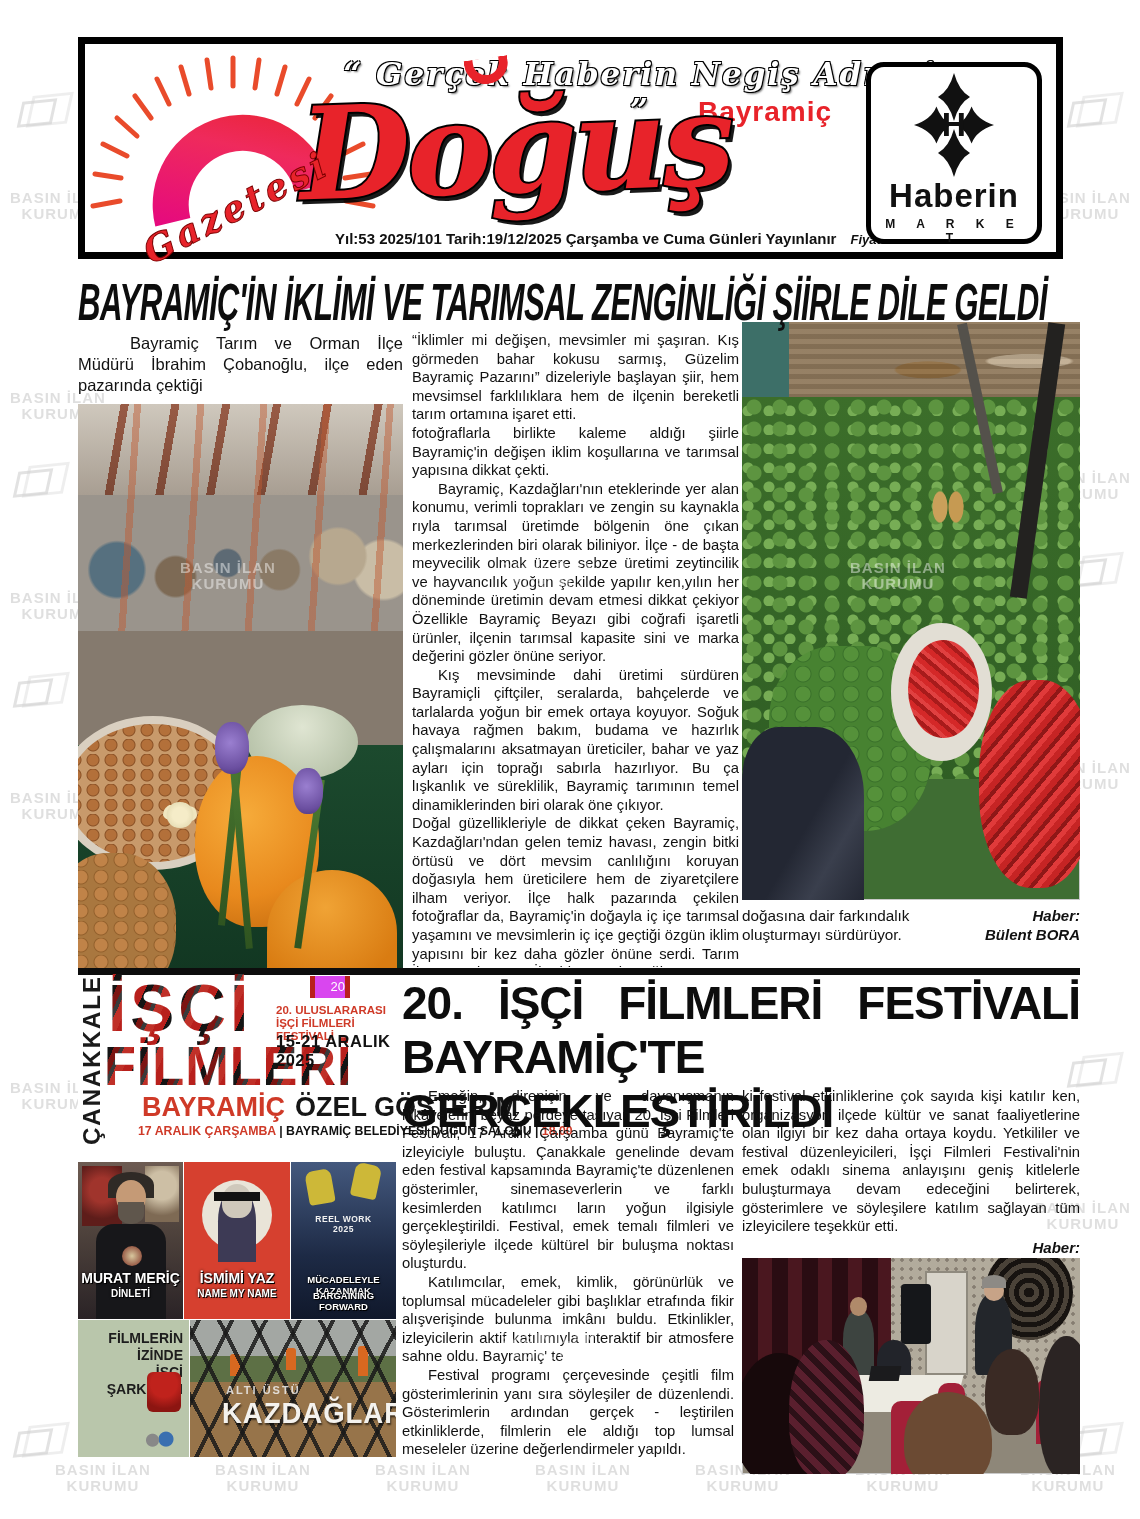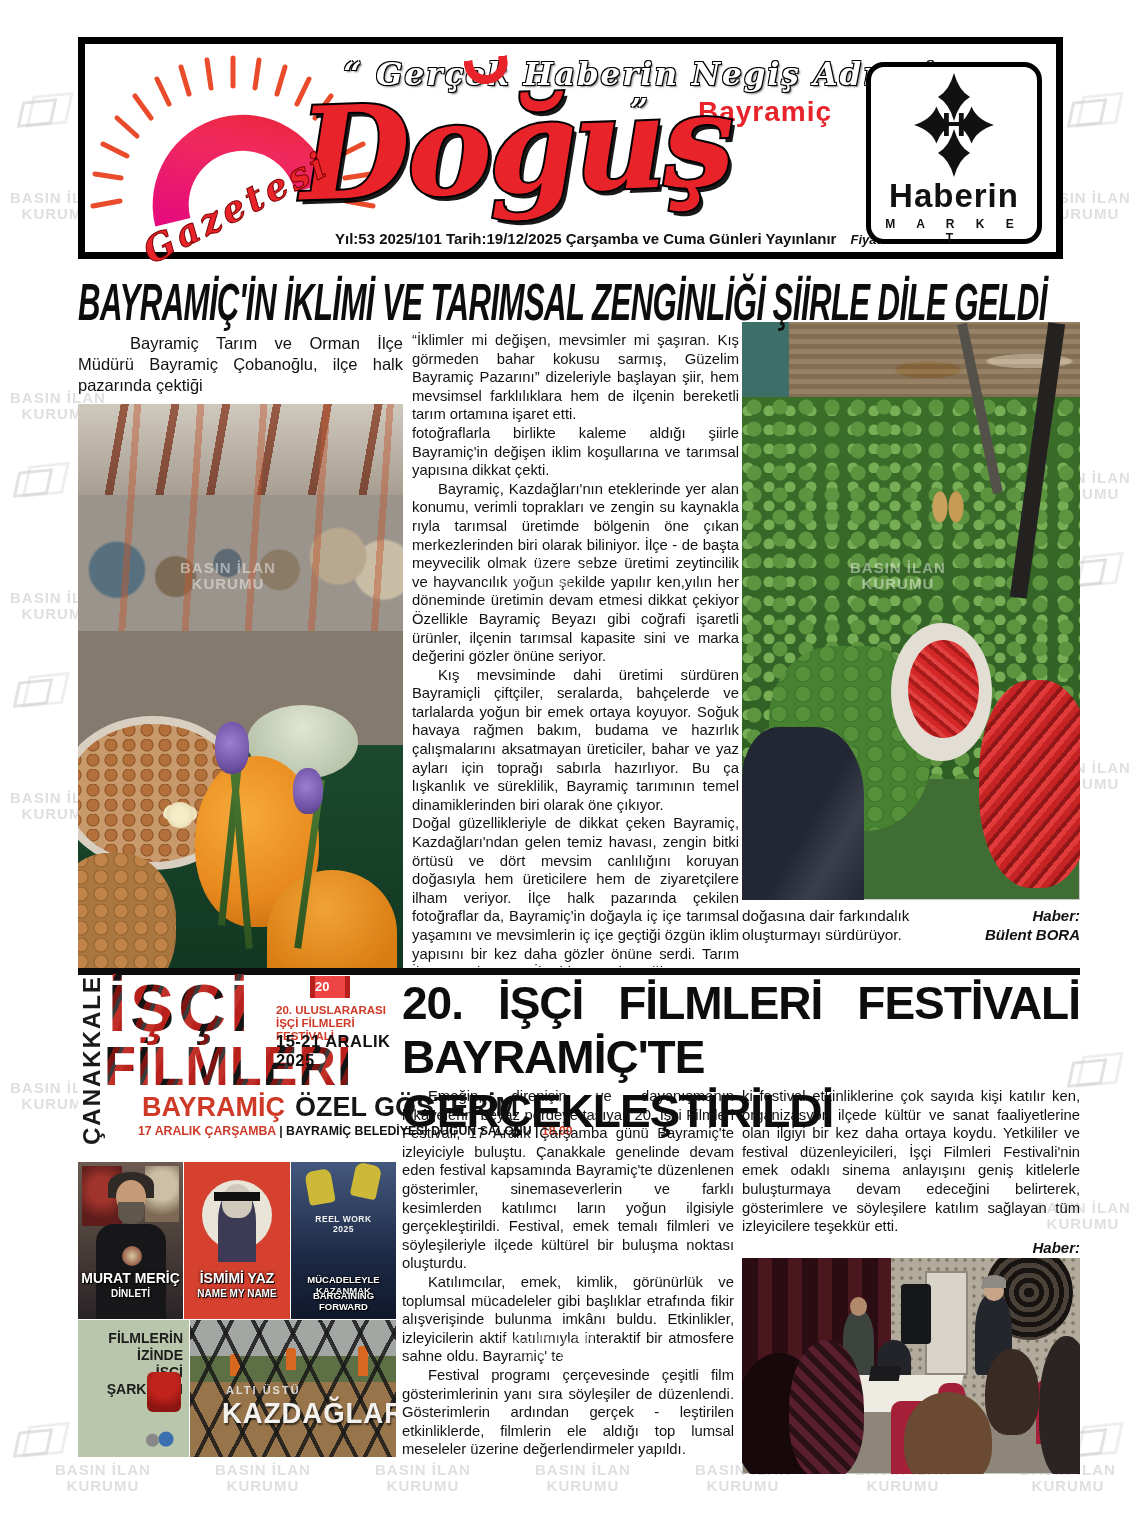--- a/index.html
+++ b/index.html
@@ -67,22 +67,22 @@
   #divider { position:absolute; left:78px; top:968px; width:1002px; height:7px; background:#0d0d0d; z-index:6;}
   
   #poster { position:absolute; left:78px; top:982px; width:318px; height:178px; background:#fff; z-index:6;}
   #canakkale { position:absolute; left:-76px; top:64px; width:180px; text-align:center;
        transform:rotate(-90deg); font-weight:bold; font-size:24px; letter-spacing:2px; color:#1a1a1a; }
   .collage { font-weight:bold; color:transparent;
        background:repeating-linear-gradient(115deg,#b8201c 0 9px,#141414 9px 15px,#7c1512 15px 21px,#3a3a3a 21px 25px,#c03028 25px 33px);
        -webkit-background-clip:text; background-clip:text; }
   #ptitle1 { position:absolute; left:30px; top:-12px; font-size:66px; letter-spacing:4px; }
   #ptitle2 { position:absolute; left:26px; top:52px; font-size:55px; letter-spacing:1px; transform:scaleX(.95); transform-origin:left; }
-  #pbadge { position:absolute; left:232px; top:-6px; width:40px; height:22px; background:#ef4444; color:#fff;
-       font-weight:bold; font-size:13px; text-align:left; line-height:22px; border-left:5px solid #b8201c; border-right:5px solid #b8201c; }
+  #pbadge { position:absolute; left:232px; top:-6px; width:40px; height:22px; background:#d946ef; color:#fff;
+       font-weight:normal; font-size:13px; text-align:right; line-height:22px; border-left:5px solid #b8201c; border-right:5px solid #b8201c; }
   #pfest { position:absolute; left:198px; top:22px; width:120px; color:#cf3a28; font-weight:bold;
        font-size:11.5px; line-height:13px; text-align:left; }
   #pdates { position:absolute; left:198px; top:50px; font-weight:bold; font-size:16.5px; color:#111; letter-spacing:.5px;}
   #pspecial { position:absolute; left:64px; top:110px; white-space:nowrap; font-weight:bold; font-size:27px; letter-spacing:0; }
   #pspecial .red { color:#cf3a28; margin-right:10px; }
   #pspecial .blk { color:#161616; }
   #pvenue { position:absolute; left:60px; top:142px; white-space:nowrap; font-weight:bold; font-size:12.3px; color:#111; }
   #pvenue .red { color:#cf3a28; }
   
   #grid { position:absolute; left:78px; top:1162px; width:318px; z-index:6;}
@@ -363,21 +363,21 @@
       <div class="hname">Haberin</div>
       <div class="hsub">M A R K E T</div>
     </div>
   </div>
 
   <div id="headline1">
     <span>BAYRAMİÇ'İN İKLİMİ VE TARIMSAL ZENGİNLİĞİ ŞİİRLE DİLE GELDİ</span>
   </div>
 
   <div id="a1col1">
-    <p id="a1intro">Bayramiç Tarım ve Orman İlçe Müdürü Bayramiç Çobanoğlu, ilçe halk pazarında çektiği</p>
+    <p id="a1intro">Bayramiç Tarım ve Orman İlçe Müdürü İbrahim Çobanoğlu, ilçe eden pazarında çektiği</p>
     <div id="photo1" class="photo">
       <div class="p1-ceiling"></div>
       <div class="p1-wall"></div>
       <div class="p1-poles"></div>
       <div class="p1-mid"></div>
       <div class="p1-table"></div>
       <div class="p1-walnuts"></div>
       <div class="p1-figs"></div>
       <div class="p1-squash"></div>
       <div class="p1-pump1"></div>

